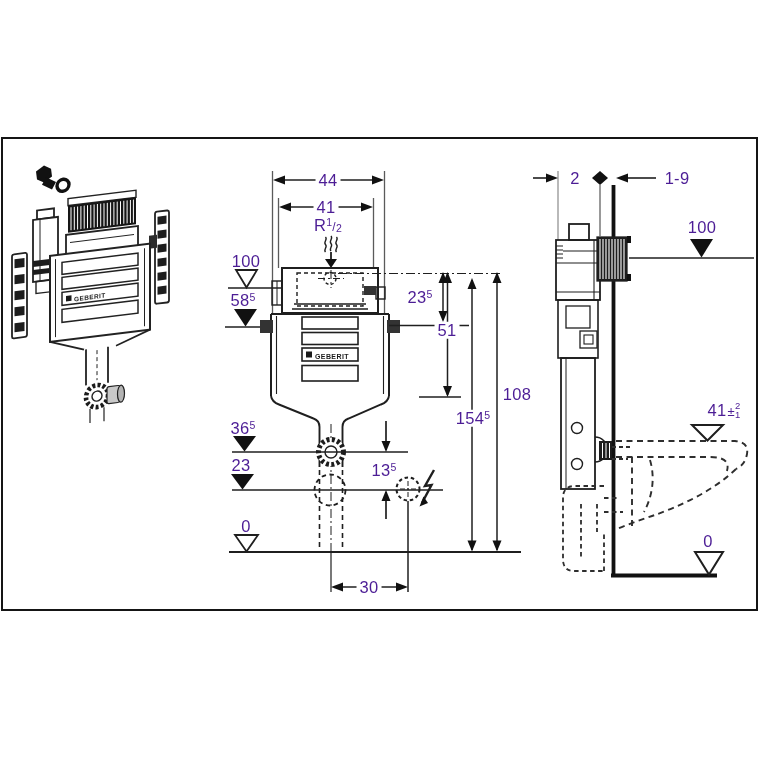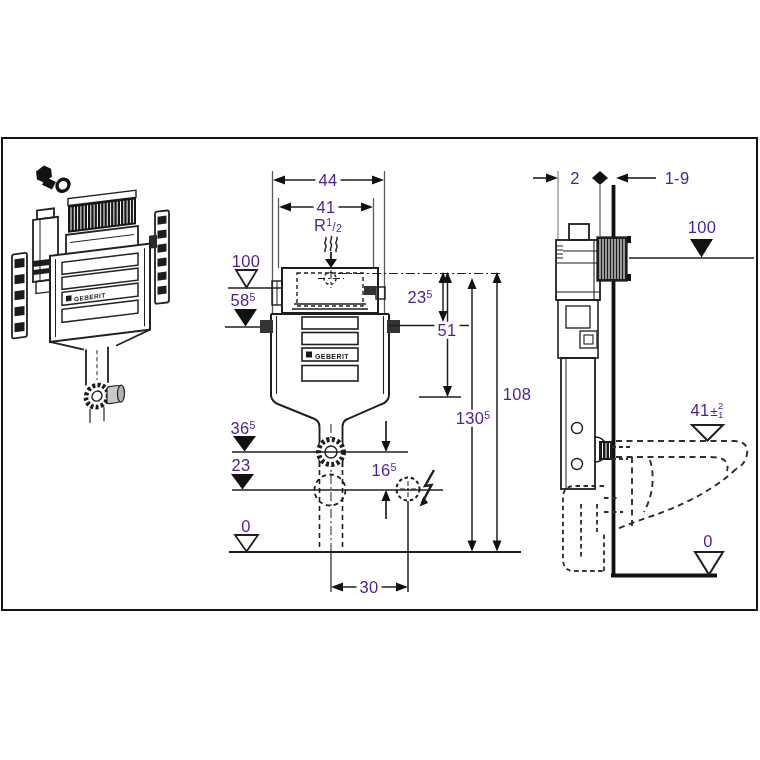--- a/index.html
+++ b/index.html
@@ -307,35 +307,35 @@
     <span>100</span></div>
   <div class="lbl" style="left:243px;top:300px">
     <span>58</span><span class="sp">5</span></div>
   <div class="lbl" style="left:420px;top:297px">
     <span>23</span><span class="sp">5</span></div>
   <div class="lbl bg" style="left:447px;top:330px">
     <span>51</span></div>
   <div class="lbl bg" style="left:517px;top:394px">
     <span>108</span></div>
   <div class="lbl bg" style="left:473px;top:418px">
-    <span>130</span><span class="sp">5</span></div>
+    <span>154</span><span class="sp">5</span></div>
   <div class="lbl" style="left:243px;top:428px">
     <span>36</span><span class="sp">5</span></div>
   <div class="lbl" style="left:241px;top:465px">
     <span>23</span></div>
   <div class="lbl" style="left:384px;top:470px">
-    <span>16</span><span class="sp">5</span></div>
+    <span>13</span><span class="sp">5</span></div>
   <div class="lbl" style="left:246px;top:526px">
     <span>0</span></div>
   <div class="lbl bg" style="left:369px;top:587px">
     <span>30</span></div>
 
   <div class="lbl bg" style="left:575px;top:178px">
     <span>2</span></div>
   <div class="lbl" style="left:677px;top:178px">
     <span>1-9</span></div>
   <div class="lbl" style="left:702px;top:227px">
     <span>100</span></div>
-  <div class="lbl" style="left:707px;top:410px">
+  <div class="lbl" style="left:724px;top:410px">
     <span>41</span><span class="pm">±</span><span class="stack"><div>2</div><div>1</div></span></div>
   <div class="lbl" style="left:708px;top:541px">
     <span>0</span></div>
 </div>
 
 </body></html>

